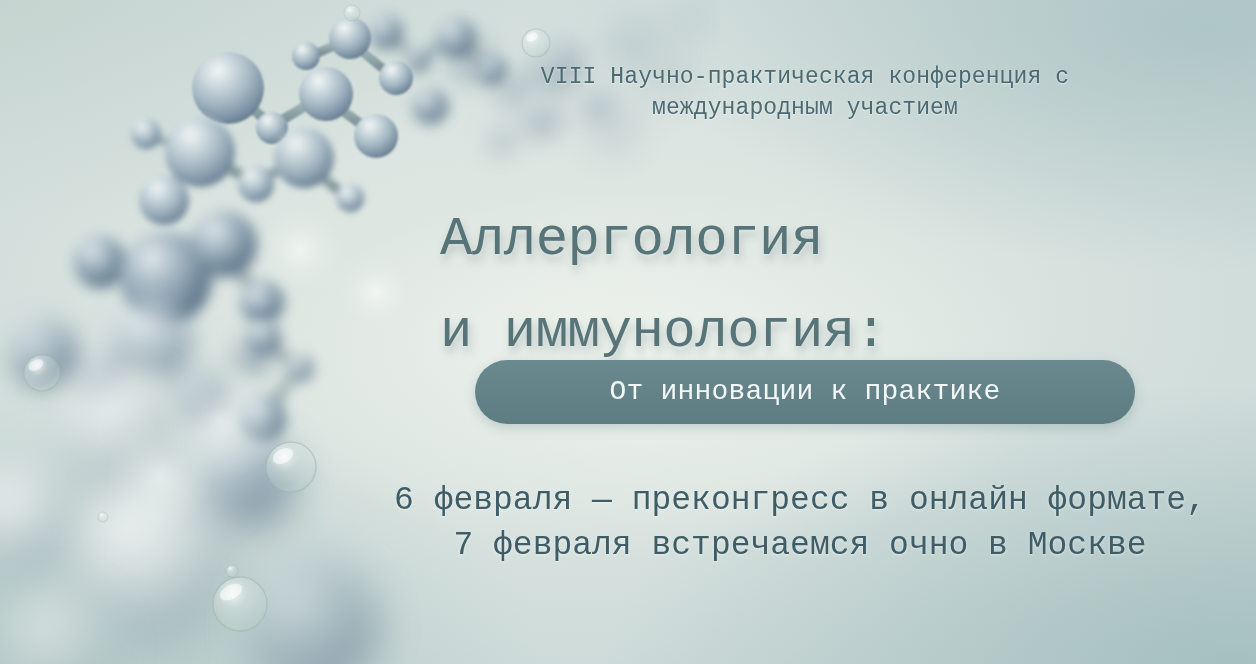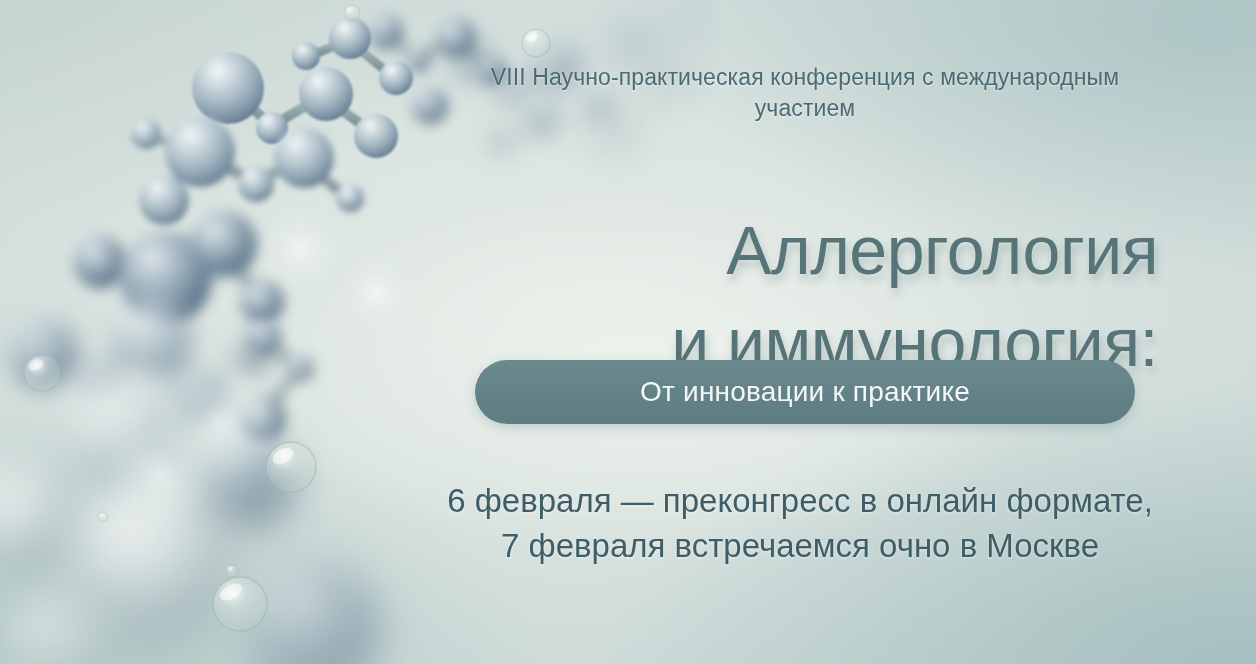--- a/index.html
+++ b/index.html
@@ -42,43 +42,43 @@
     left: 0; top: 0;
     width: 720px;
     height: 664px;
   }
   .molecules svg { display: block; width: 100%; height: 100%; }
 
   
   .content {
     position: absolute;
     left: 0; top: 0;
-    width: 1256px; height: 664px;
+    width: 1256px; height: 664px; font-family: Liberation Mono, monospace;
   }
   .eyebrow {
     position: absolute;
     left: 455px;
     top: 62px;
     width: 700px;
     text-align: center;
     color: #4b6a72;
     font-size: 23px;
     line-height: 31px;
     font-weight: 400;
     letter-spacing: .1px;
     text-shadow: 0 1px 2px rgba(255,255,255,.55);
   }
   .title {
     position: absolute;
-    left: 428px;
+    left: 440px;
     top: 158px;
     width: 730px;
-    text-align: right;
+    text-align: left;
     color: #577478;
-    font-size: 68px;
+    font-size: 54px;
     line-height: 92px;
     font-weight: 300;
     letter-spacing: -0.5px;
     text-shadow:
       2px 6px 9px rgba(120,140,145,.40),
       0 2px 3px rgba(255,255,255,.35);
     white-space: pre-line;
   }
   .pill {
     position: absolute;

